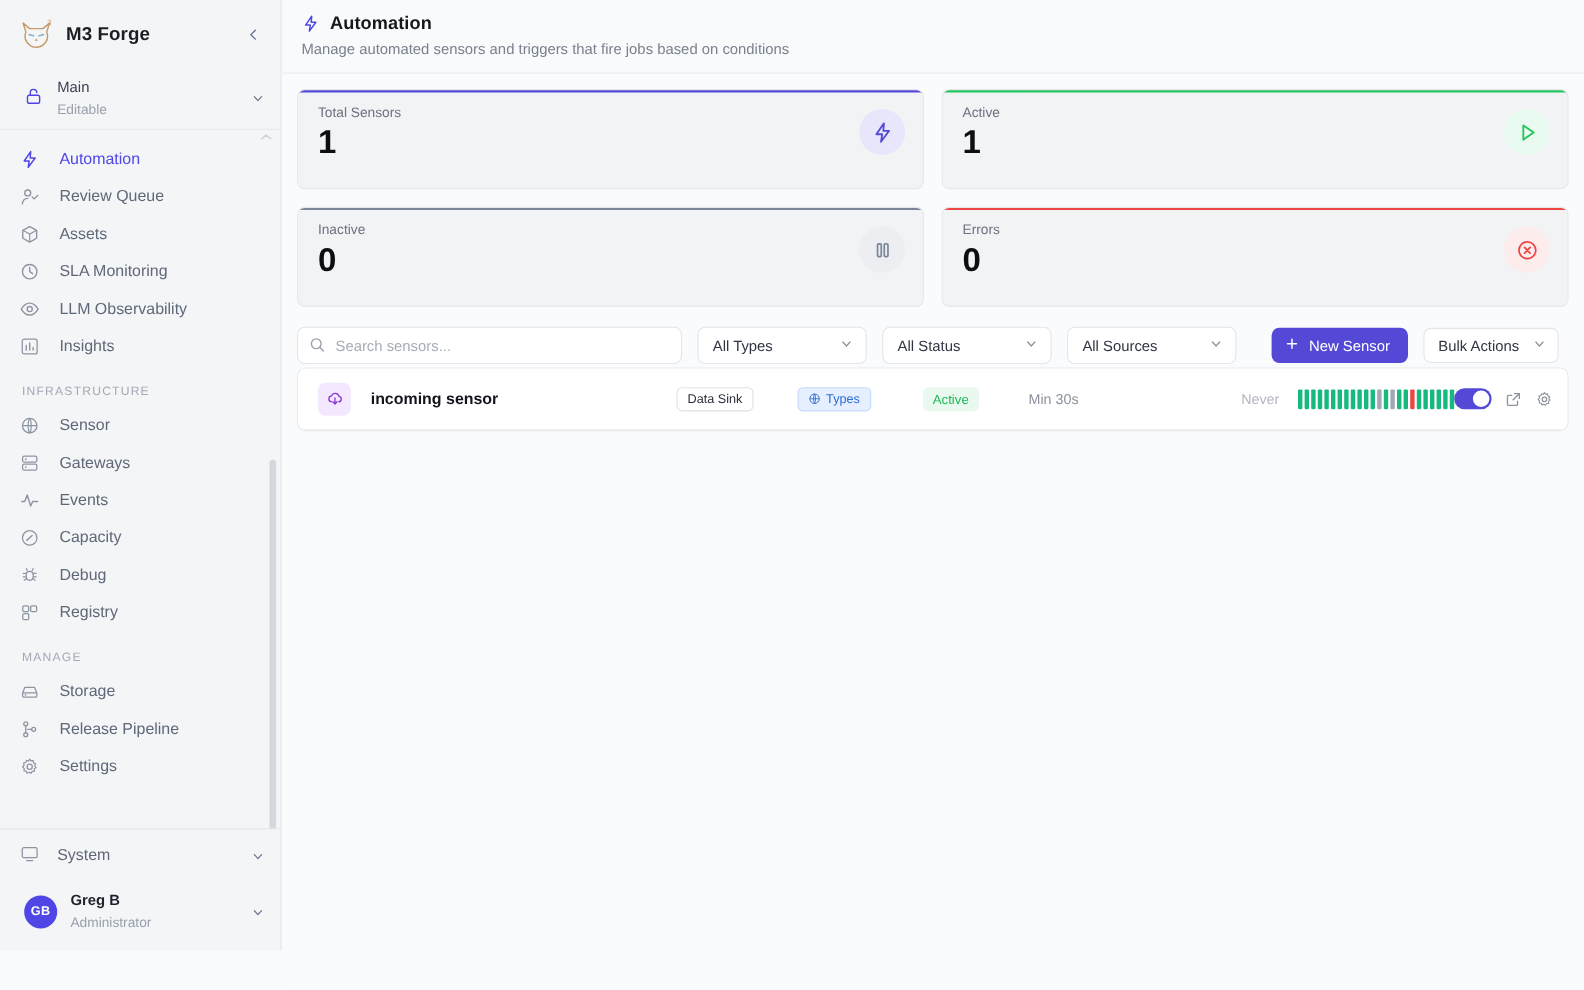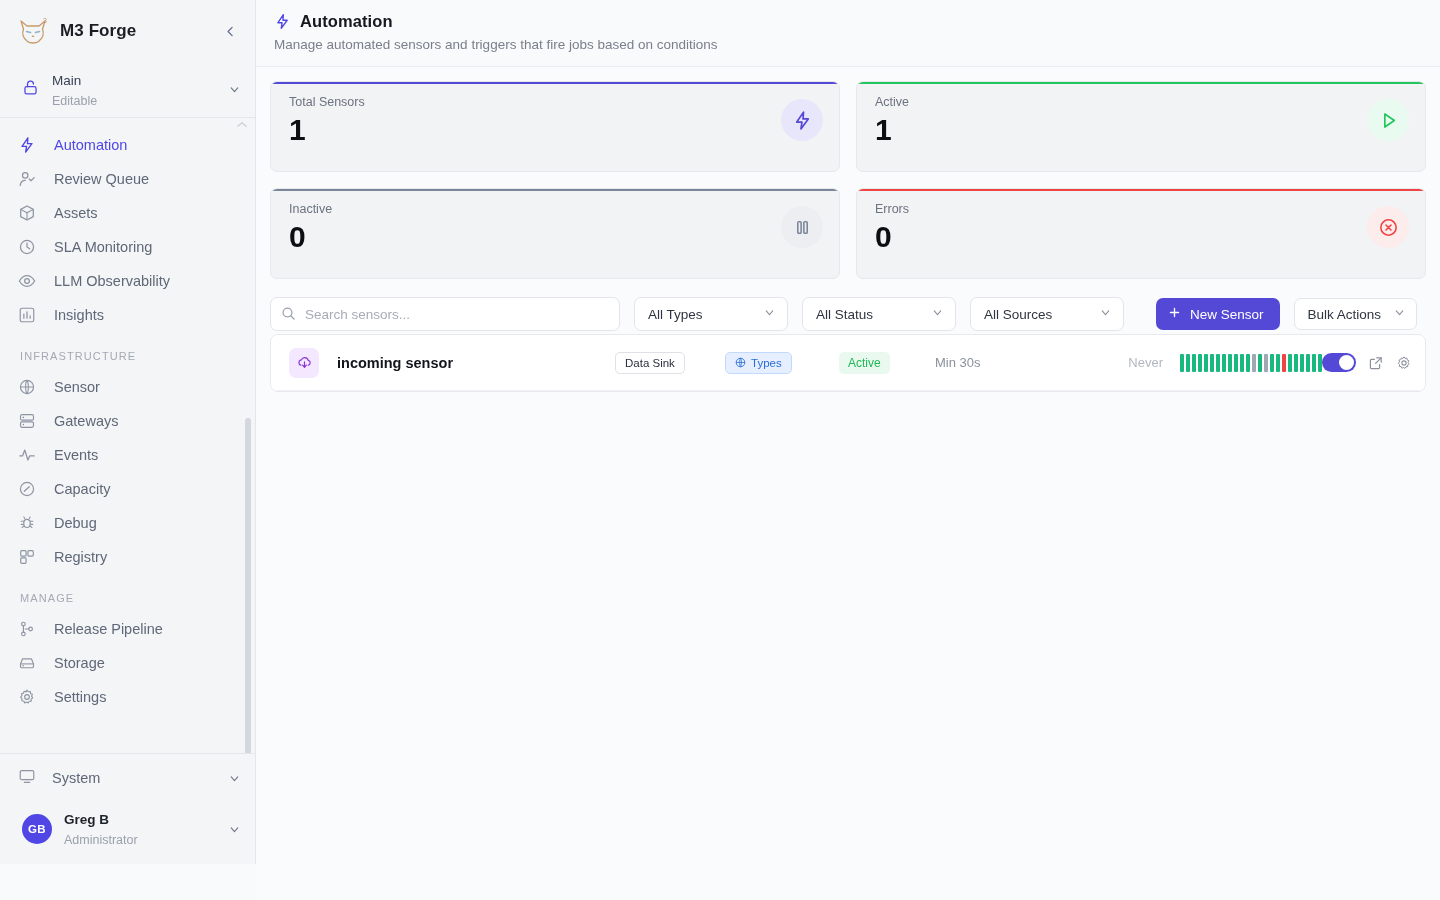--- a/index.html
+++ b/index.html
@@ -391,37 +391,37 @@
               <rect x="3" y="11" width="6" height="6" rx="1.2" stroke="currentColor" stroke-width="1.3"></rect>
             </svg>
         </span>
         <span>Registry</span>
       </div>
 
       <div class="nav-group">MANAGE</div>
       <div class="nav-item">
         <span class="ni-icon">
           <svg width="18" height="18" viewBox="0 0 20 20" fill="none">
+              <path d="M2.8 11 L5 5.5 H15 L17.2 11 V13.8 A1.5 1.5 0 0 1 15.7 15.3 H4.3 A1.5 1.5 0 0 1 2.8 13.8 Z" stroke="currentColor" stroke-width="1.3" stroke-linejoin="round"></path>
+              <path d="M2.8 11 H17.2" stroke="currentColor" stroke-width="1.2"></path>
+              <circle cx="5.8" cy="13" r=".85" fill="currentColor"></circle>
+            </svg>
+        </span>
+        <span>Storage</span>
+      </div>
+      <div class="nav-item">
+        <span class="ni-icon">
+          <svg width="18" height="18" viewBox="0 0 20 20" fill="none">
               <circle cx="6" cy="4.5" r="2" stroke="currentColor" stroke-width="1.3"></circle>
               <circle cx="6" cy="15.5" r="2" stroke="currentColor" stroke-width="1.3"></circle>
               <circle cx="14" cy="10" r="2" stroke="currentColor" stroke-width="1.3"></circle>
               <path d="M6 6.5 V13.5 M8 10 H12" stroke="currentColor" stroke-width="1.3" stroke-linecap="round"></path>
             </svg>
         </span>
         <span>Release Pipeline</span>
-      </div>
-      <div class="nav-item">
-        <span class="ni-icon">
-          <svg width="18" height="18" viewBox="0 0 20 20" fill="none">
-              <path d="M2.8 11 L5 5.5 H15 L17.2 11 V13.8 A1.5 1.5 0 0 1 15.7 15.3 H4.3 A1.5 1.5 0 0 1 2.8 13.8 Z" stroke="currentColor" stroke-width="1.3" stroke-linejoin="round"></path>
-              <path d="M2.8 11 H17.2" stroke="currentColor" stroke-width="1.2"></path>
-              <circle cx="5.8" cy="13" r=".85" fill="currentColor"></circle>
-            </svg>
-        </span>
-        <span>Storage</span>
       </div>
       <div class="nav-item">
         <span class="ni-icon">
           <svg width="18" height="18" viewBox="0 0 20 20" fill="none">
               <circle cx="10" cy="10" r="2.6" stroke="currentColor" stroke-width="1.3"></circle>
               <path d="M10 2.3 L11.3 4.2 L13.6 3.8 L13.9 6.1 L16 7 L15 9.1 L16.4 10.9 L14.6 12.3 L14.8 14.6 L12.5 14.7 L11.3 16.7 L9.4 15.6 L7.4 16.6 L6.5 14.5 L4.2 14.2 L4.5 11.9 L2.9 10.3 L4.4 8.5 L3.8 6.3 L6 5.7 L6.8 3.6 L8.9 4.3 Z" stroke="currentColor" stroke-width="1.2" stroke-linejoin="round"></path>
             </svg>
         </span>
         <span>Settings</span>
       </div>

